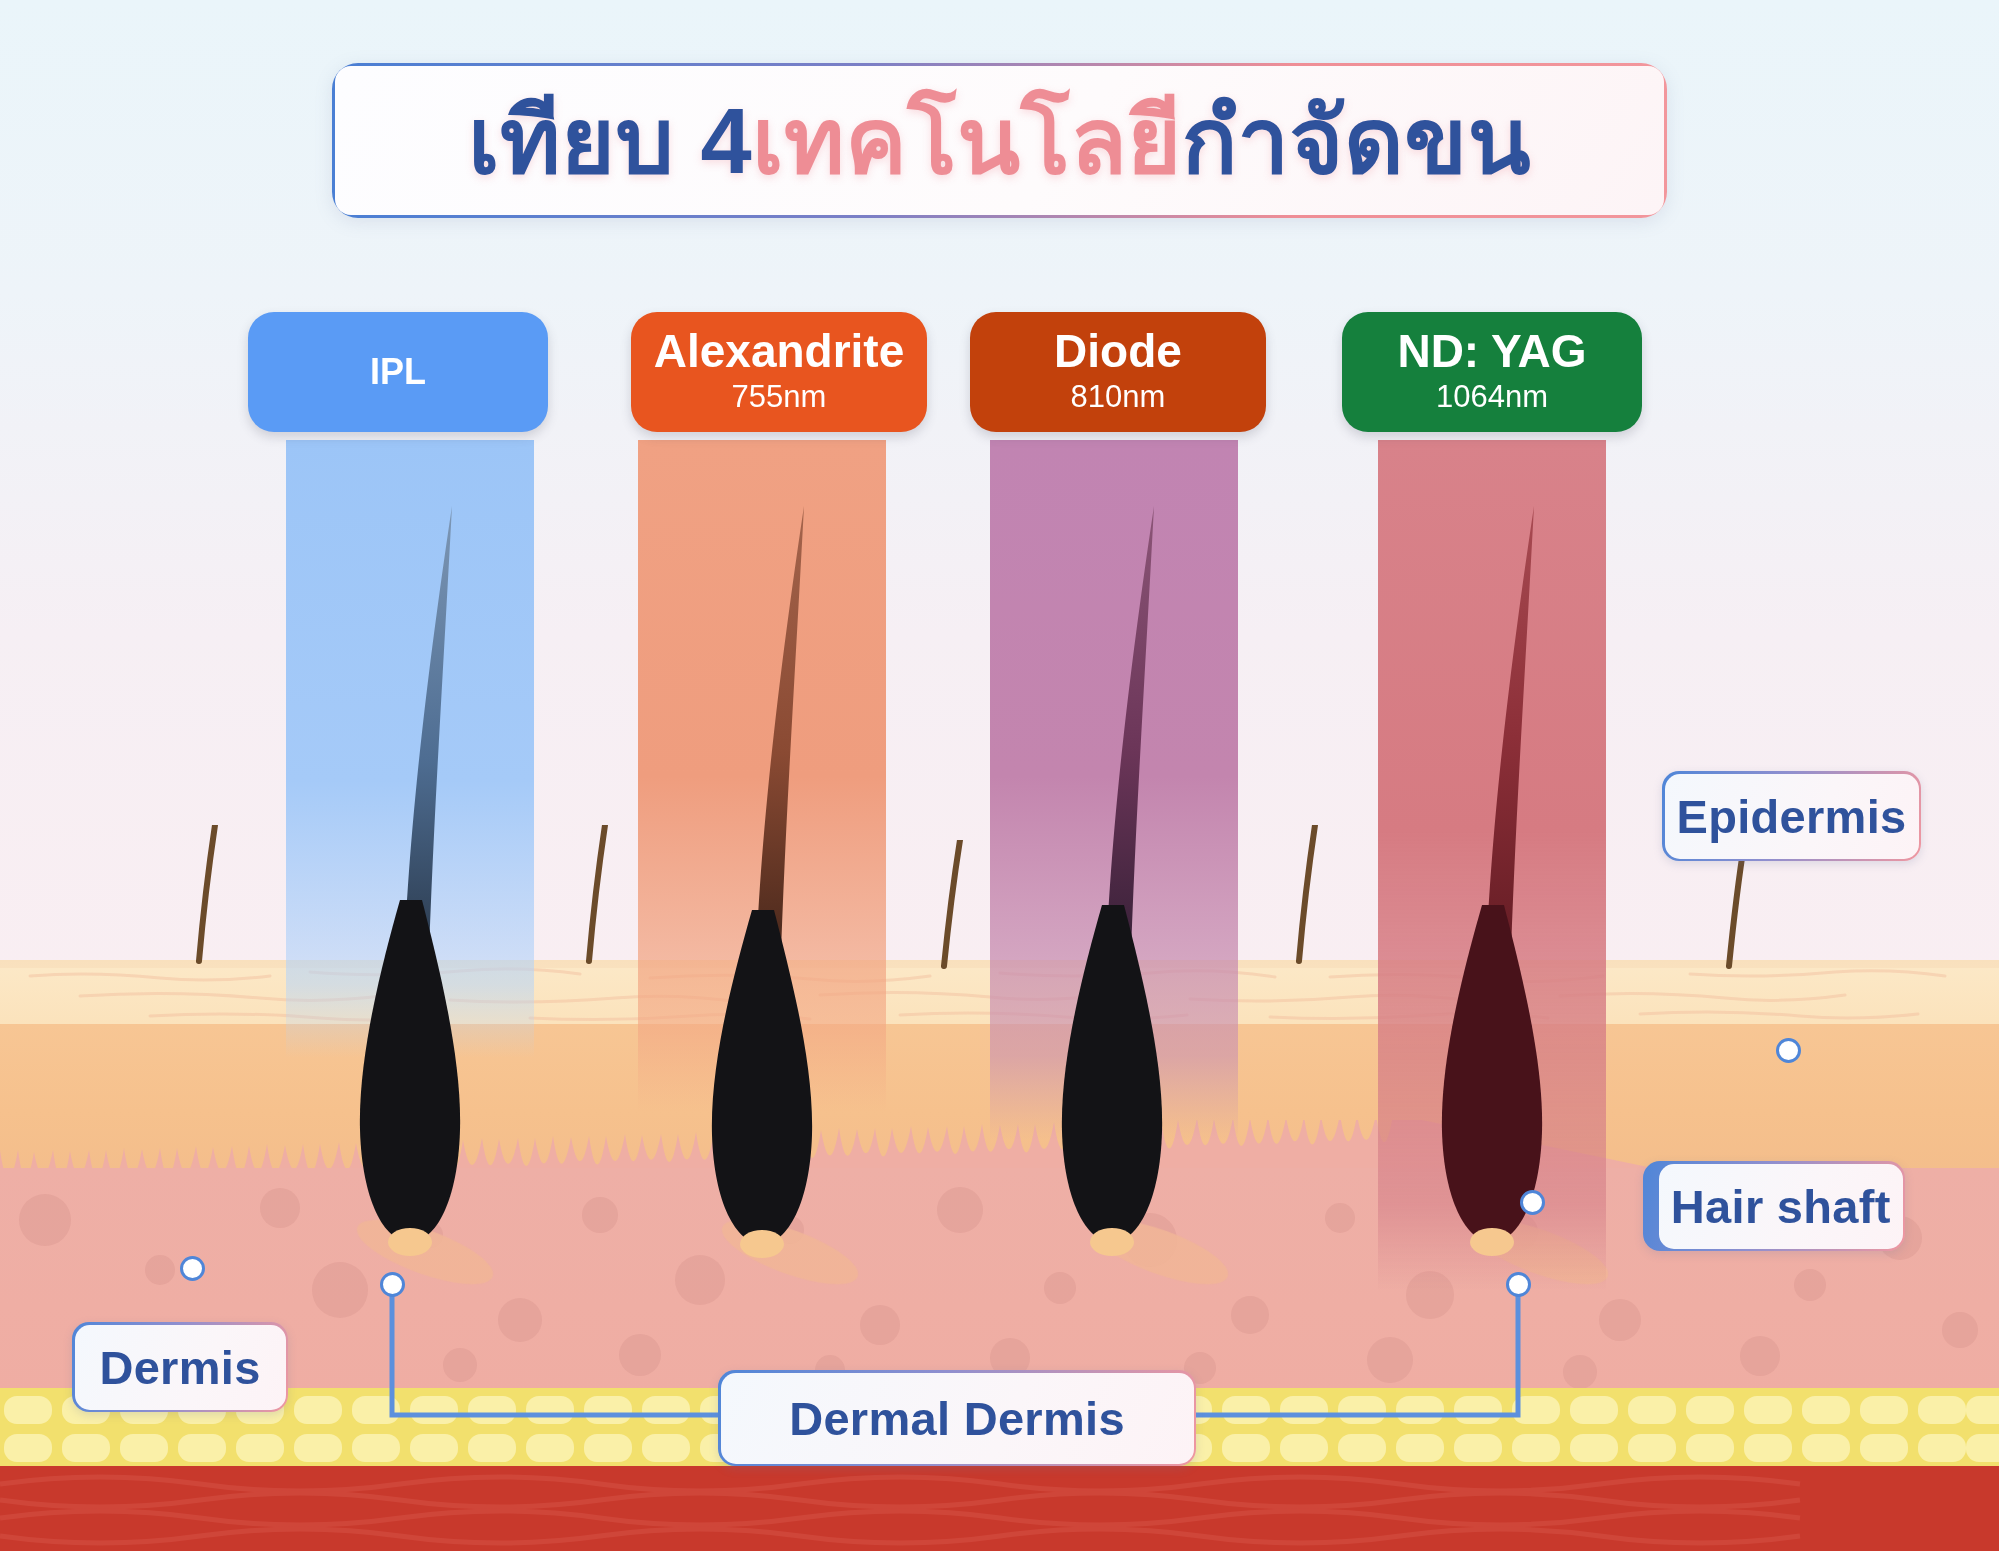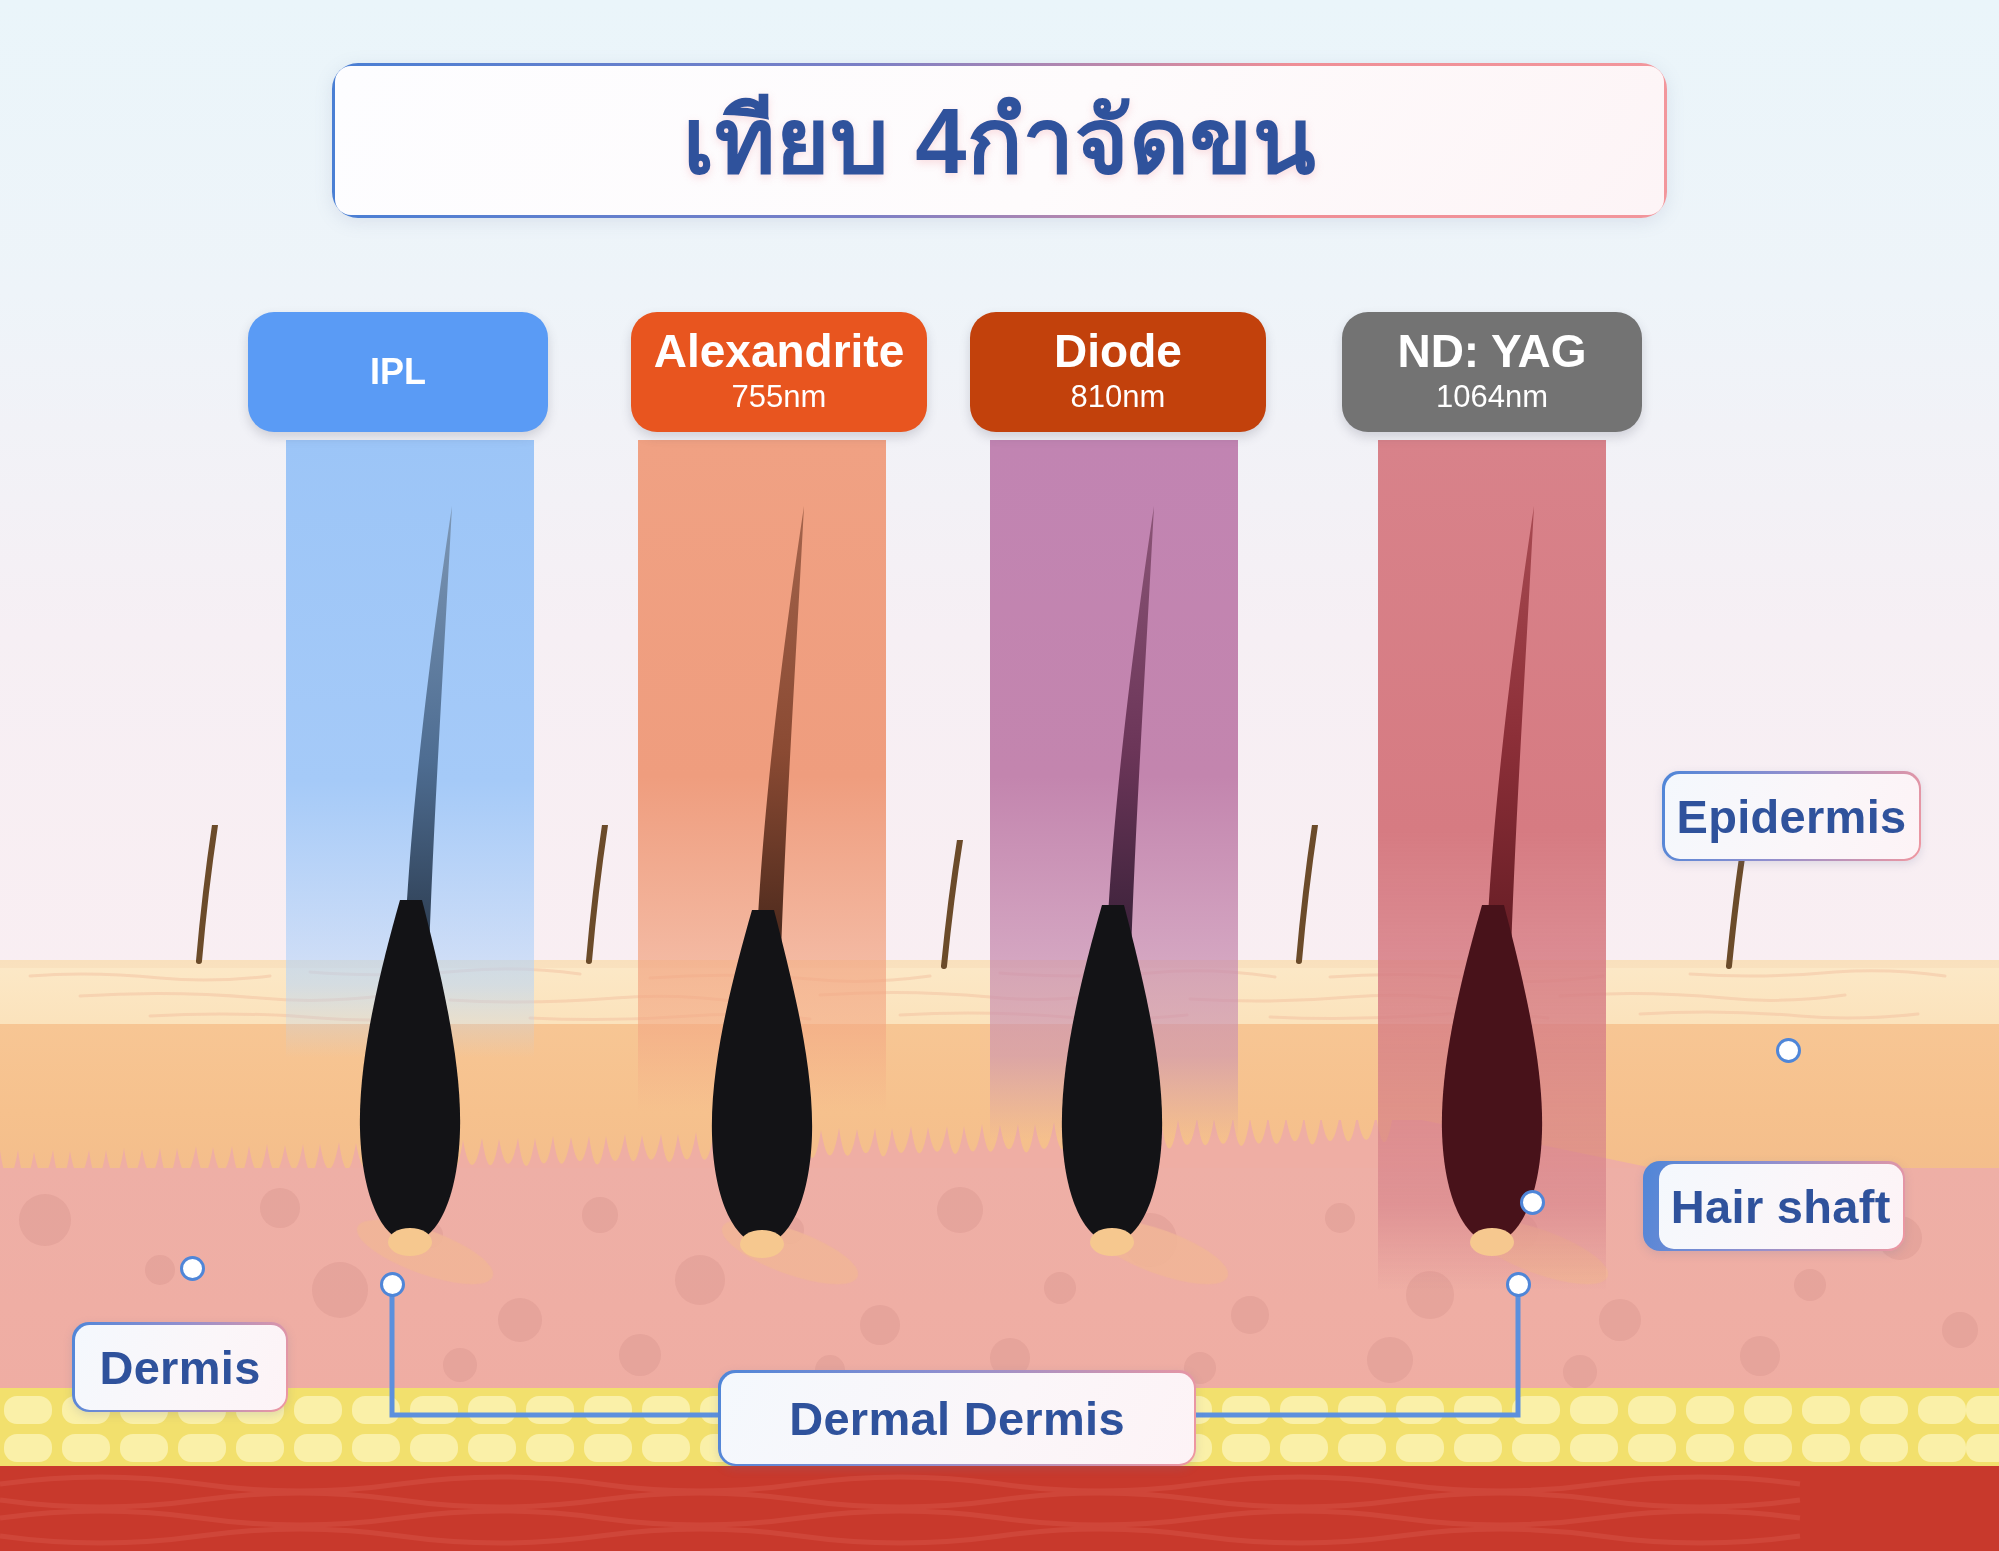--- a/index.html
+++ b/index.html
@@ -302,21 +302,21 @@
   <div class="badge" style="left:631px; top:312px; width:296px; height:120px; background:#e8551f;">
     <div class="nm">Alexandrite</div>
     <div class="wl">755nm</div>
   </div>
 
   <div class="badge" style="left:970px; top:312px; width:296px; height:120px; background:#c2410c;">
     <div class="nm">Diode</div>
     <div class="wl">810nm</div>
   </div>
 
-  <div class="badge" style="left:1342px; top:312px; width:300px; height:120px; background:#737373;">
+  <div class="badge" style="left:1342px; top:312px; width:300px; height:120px; background:#15803d;">
     <div class="nm">ND: YAG</div>
     <div class="wl">1064nm</div>
   </div>
 
   <svg class="hairsvg" style="left:300px; top:500px; width:230px; height:800px;" viewBox="0 0 230 800">
     <defs>
       <linearGradient id="hg1" x1="0" y1="0" x2="0" y2="1">
         <stop offset="0%" stop-color="#7d97b5"></stop>
           <stop offset="35%" stop-color="#4e6d92"></stop>
         <stop offset="62%" stop-color="#2b3a4d"></stop>
@@ -452,17 +452,18 @@
 
   <div class="callout" style="left:718px; top:1370px; width:478px; height:96px;">
     <div class="callout-in">
       <span>Dermal Dermis</span>
     </div>
   </div>
 
   <div class="title-wrap">
     <div class="title-inner">
       <span class="title-text t-blue">เทียบ 4 </span>
+        <span class="title-text t-pink">เทคโนโลยี </span>
         <span class="title-text t-blue">กำจัดขน</span>
     </div>
   </div>
 
 </div>
 
 </body></html>

